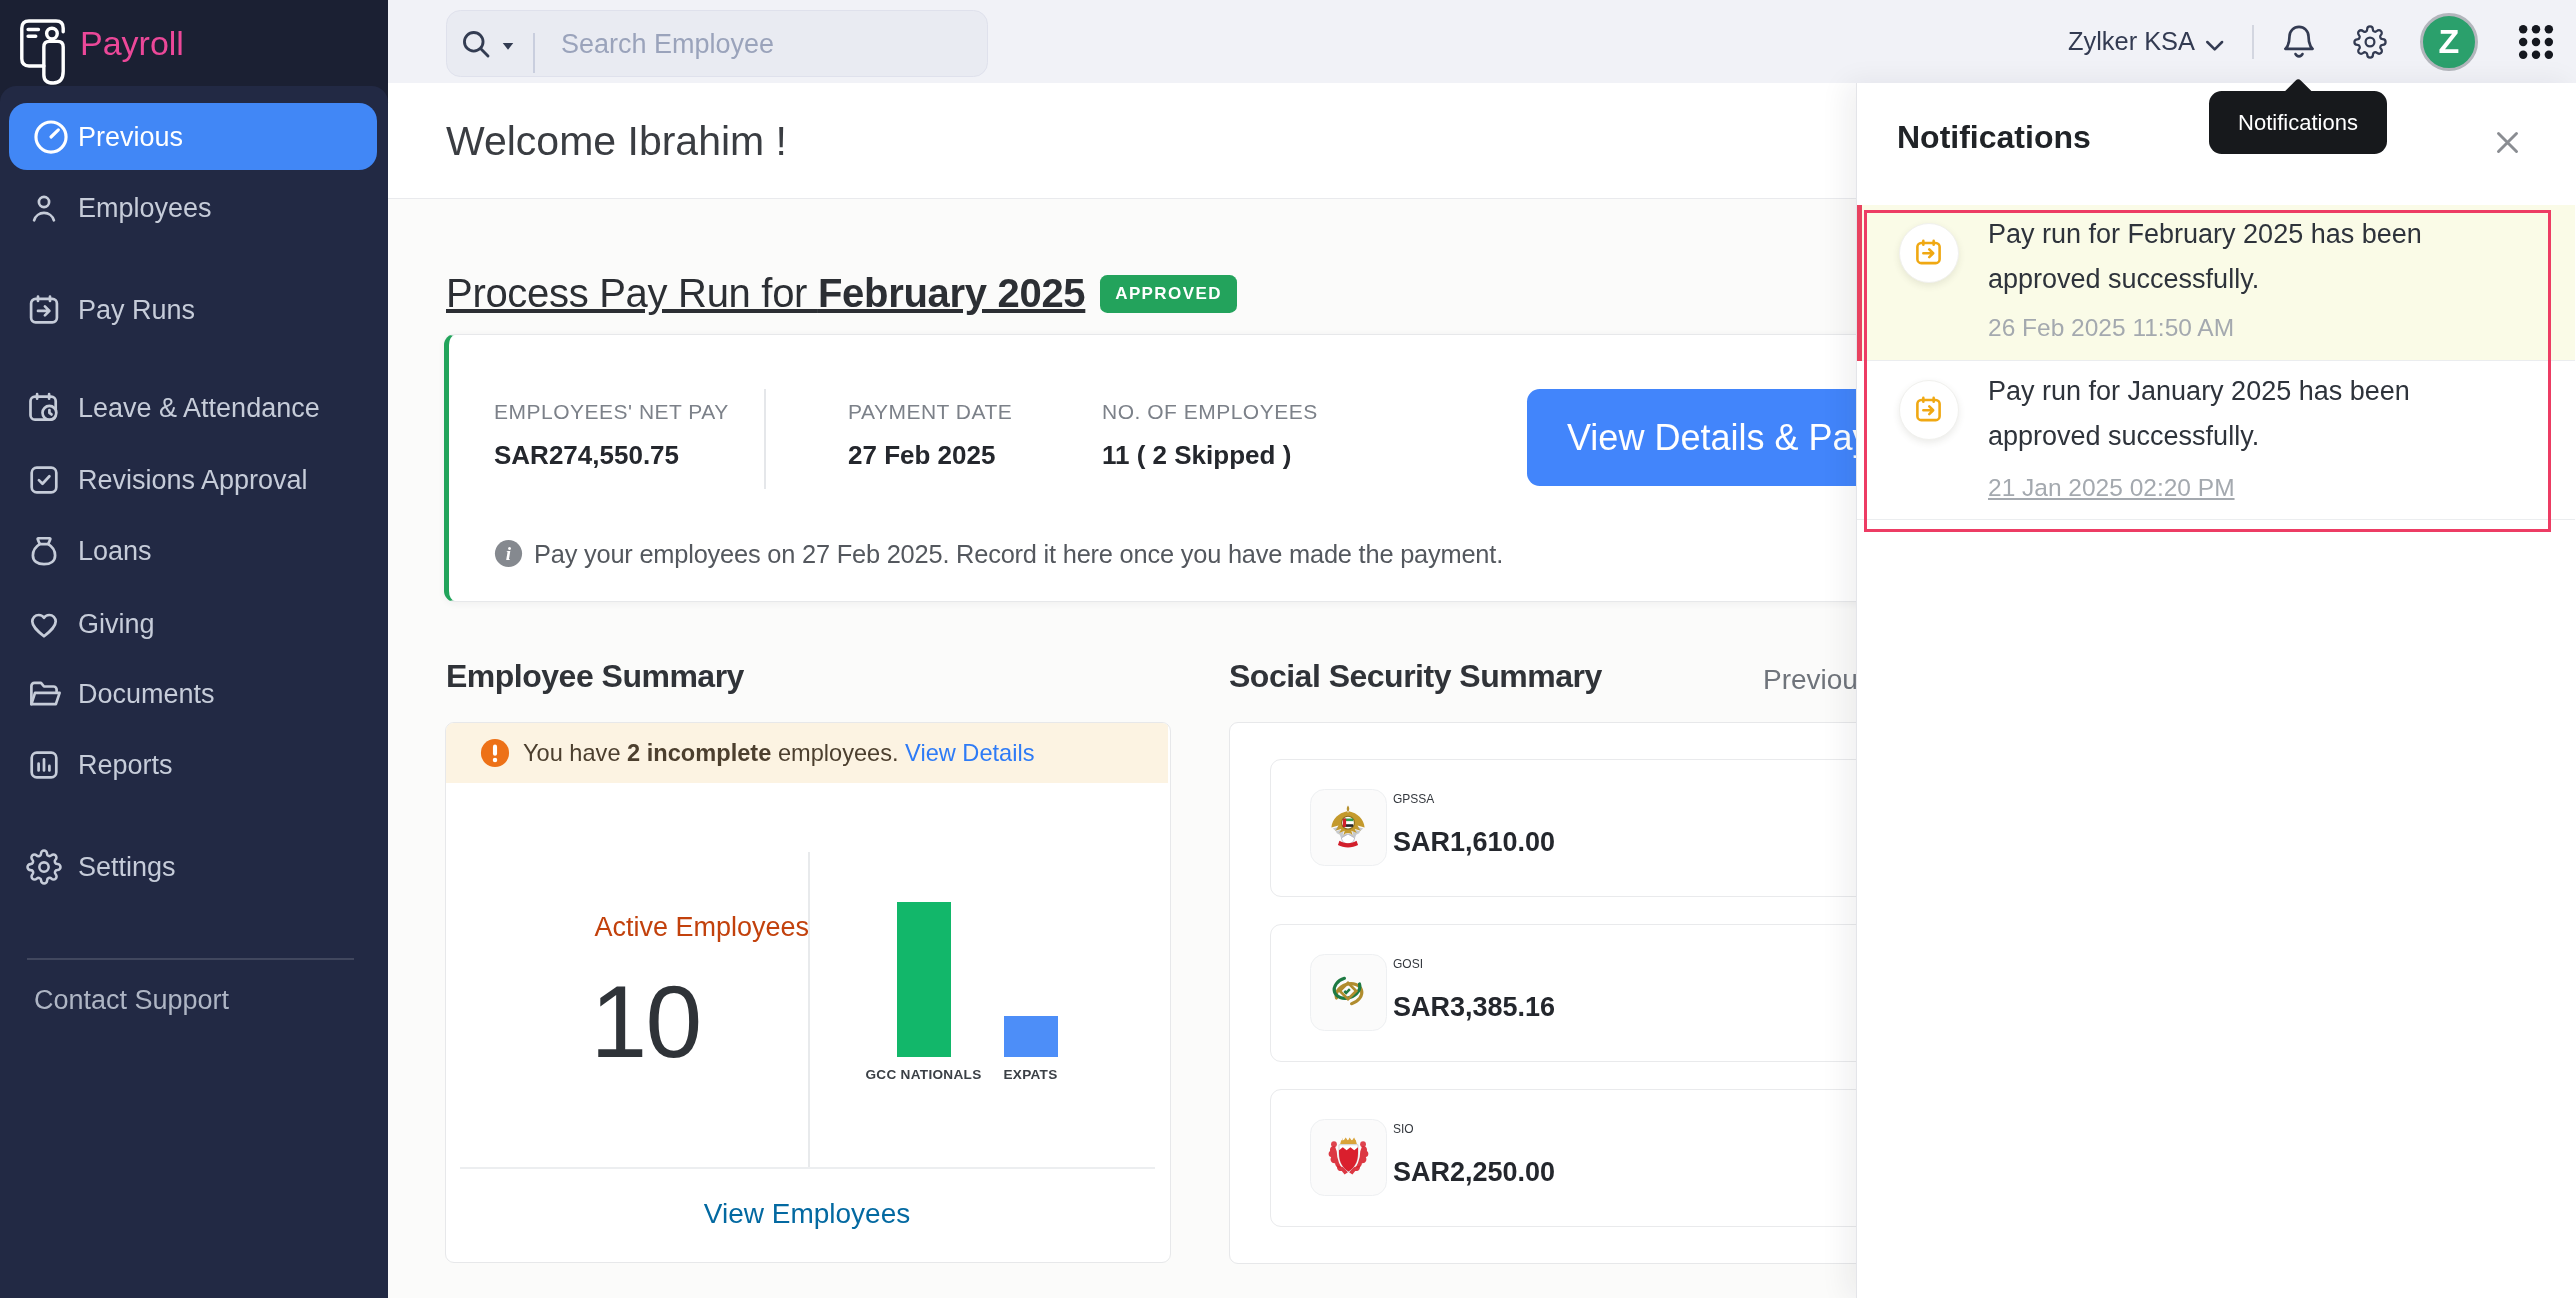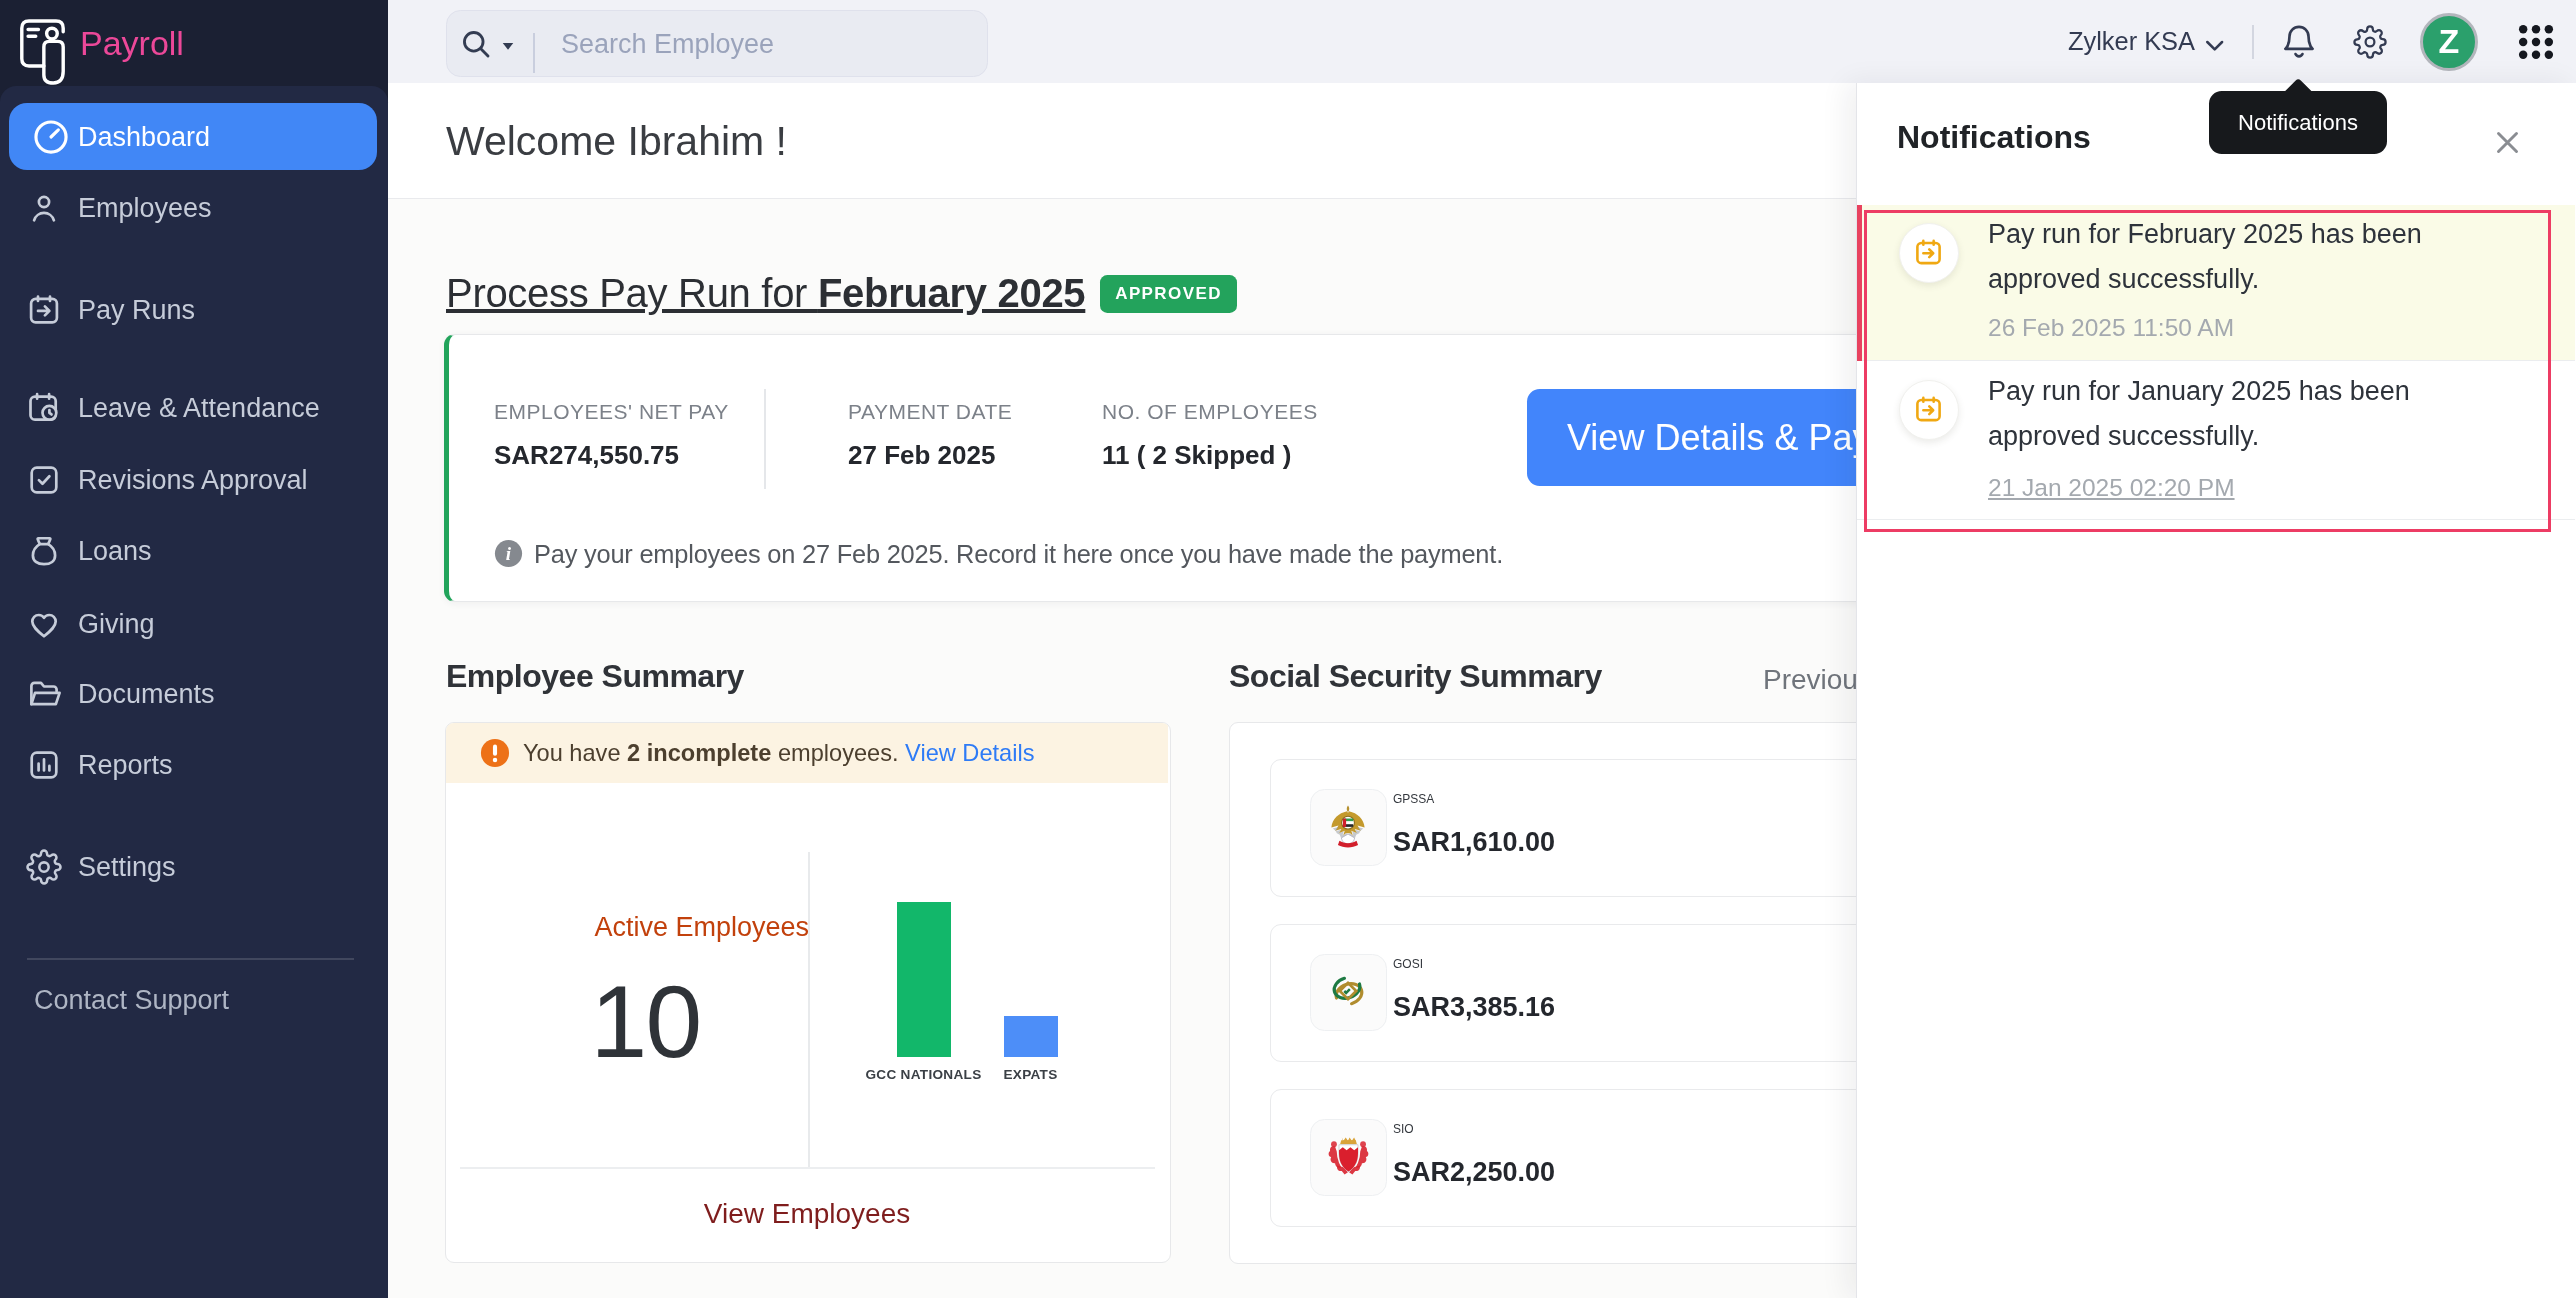--- a/index.html
+++ b/index.html
@@ -56,21 +56,21 @@
 #esvdiv { position:absolute; left:362px; top:129px; width:1.8px; height:317px; background:#e8eaec; }
 #aetitle { position:absolute; left:36px; top:189px; width:327px; text-align:right; font-size:27px; color:#c2410c; white-space:nowrap; }
 #aenum { position:absolute; left:36px; top:241px; width:327px; text-align:center; font-size:102px; font-weight:400; color:#2f3338; letter-spacing:-1.8px; }
 .bar { position:absolute; }
 #bar1 { left:451px; top:179px; width:54px; height:155px; background:#12b76a; }
 #bar2 { left:558px; top:293px; width:54px; height:41px; background:#4d8ef8; }
 .blabel { position:absolute; top:344px; font-size:13.6px; font-weight:700; color:#3b4046; letter-spacing:0.3px; text-align:center; white-space:nowrap; }
 #bl1 { left:396px; width:163px; }
 #bl2 { left:503px; width:163px; }
 #eshdiv { position:absolute; left:13.6px; top:444px; width:695px; height:1.8px; background:#eceef0; }
-#viewemp { position:absolute; left:0; top:475px; width:722px; text-align:center; font-size:28px; color:#7f1d1d; font-weight:500; }
+#viewemp { position:absolute; left:0; top:475px; width:722px; text-align:center; font-size:28px; color:#0369a1; font-weight:500; }
 
 #ssscard { position:absolute; left:841px; top:522px; width:1293px; height:542px; background:#fff; border:1.8px solid #e7e8ea; border-radius:9px; }
 .sssrow { position:absolute; left:40px; width:1211px; height:138px; background:#fff; border:1.8px solid #e9eaec; border-radius:11px; }
 .ssstile { position:absolute; left:39px; top:29px; width:77px; height:77px; background:#fbfbfb; border:1.8px solid #eef0f2; border-radius:14.5px; }
 .sssname { position:absolute; left:122px; top:32px; font-size:12px; color:#34383e; }
 .sssval { position:absolute; left:122px; top:67px; font-size:27px; font-weight:700; color:#24272d; }
 
 #panel { position:absolute; left:1856px; top:83px; width:720px; height:1215px; background:#fff; border-left:1.8px solid #e4e5e9; box-shadow:-9px 0 27px rgba(30,33,40,0.07); z-index:10; }
 #panelhead { position:absolute; left:40px; top:36px; font-size:32px; font-weight:700; color:#202327; }
 #closex { position:absolute; left:637px; top:46px; width:27px; height:27px; }
@@ -99,21 +99,21 @@
     <circle cx="35.5" cy="16" r="5.9"></circle>
     <path d="M26.5 62 V31 Q26.5 24.7 32.5 24.7 H42 Q48 24.7 48 31 V58 Q48 71 37 71 Q26.5 71 26.5 62 z"></path>
   </svg>
   <div id="logotext">Payroll</div>
 
   <div class="mitem" id="mi-dash">
     <svg class="micon" viewBox="0 0 24 24" fill="none" stroke="#ffffff" stroke-width="1.8" stroke-linecap="round">
       <circle cx="12" cy="12" r="8.6"></circle>
         <path d="M12 12 L16.2 7.9"></path>
     </svg>
-    <div class="mtext">Dashboard</div>
+    <div class="mtext">Previous</div>
   </div>
   <div class="mitem" style="top:276px;">
     <svg class="micon" viewBox="0 0 24 24" fill="none" stroke="#c6ccd9" stroke-width="1.8" stroke-linecap="round" stroke-linejoin="round">
       <rect x="3.4" y="4.6" width="17.2" height="15.6" rx="3"></rect>
       <path d="M8 3 v3 M16 3 v3"></path>
       <path d="M8 12.6 h7.2 M12.6 9.6 l3 3 l-3 3"></path>
     </svg>
     <div class="mtext">Pay Runs</div>
   </div>
   <div class="mitem" style="top:174px;">

